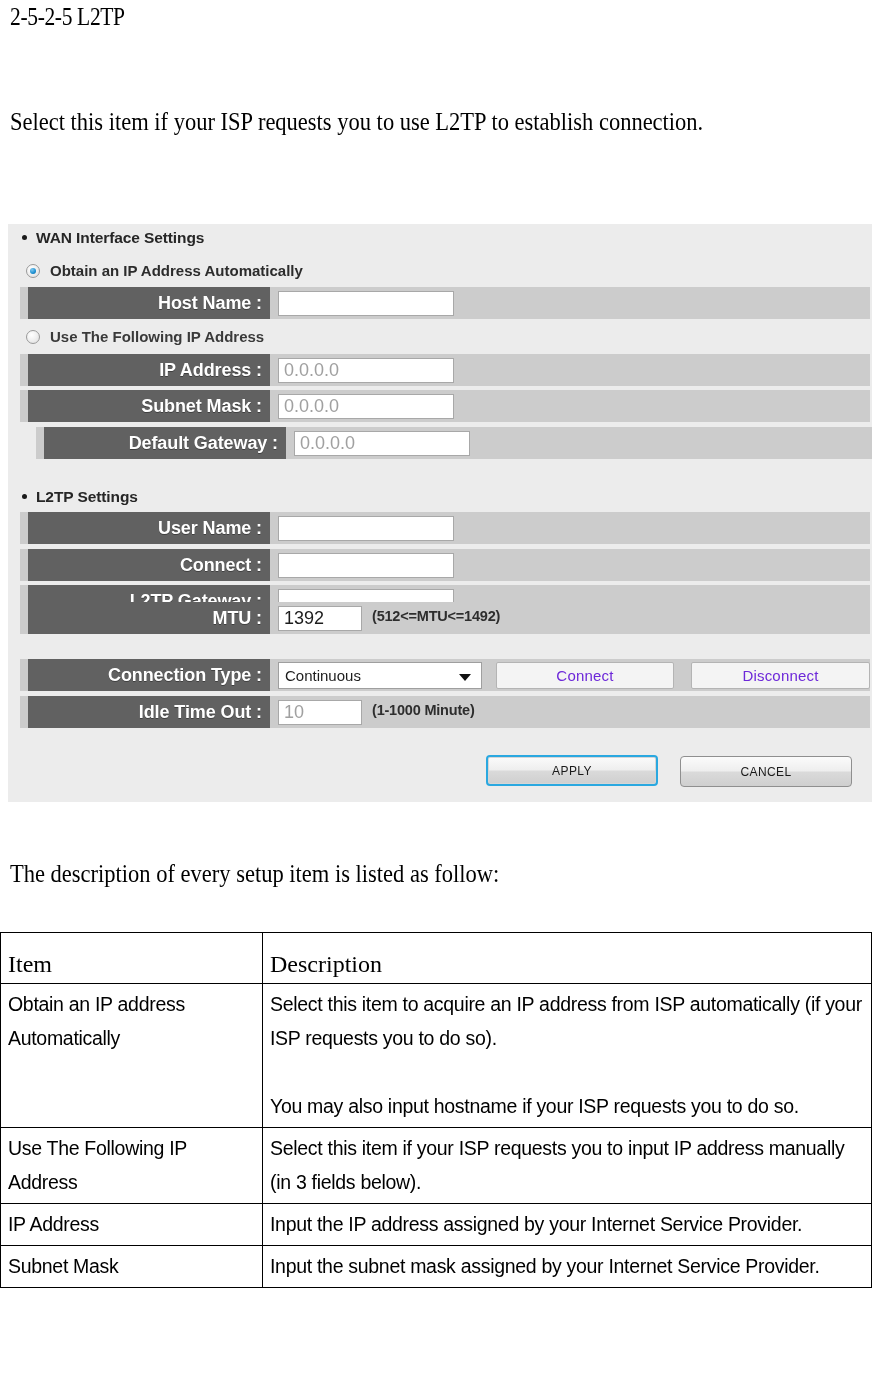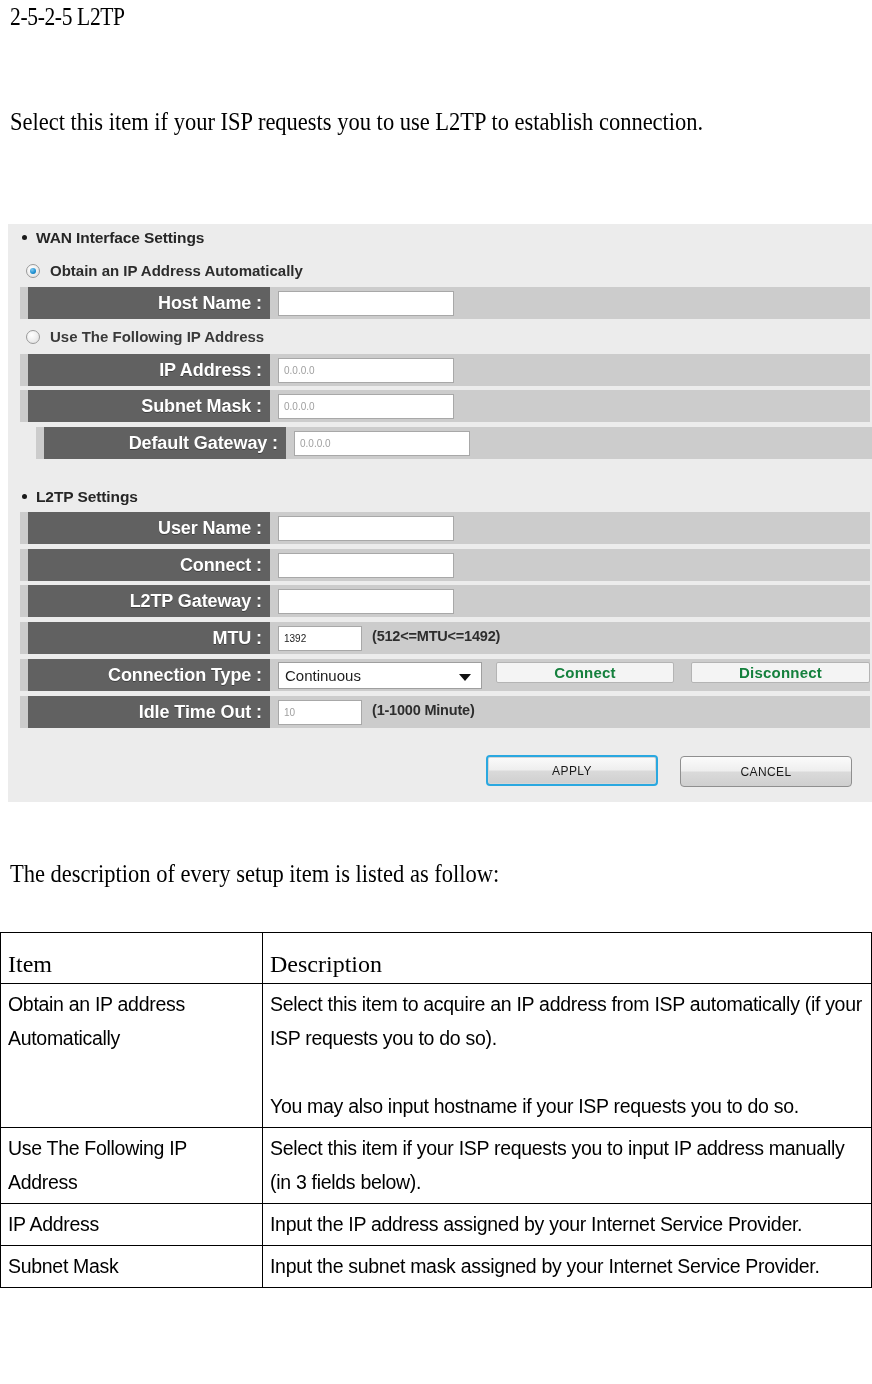--- a/index.html
+++ b/index.html
@@ -130,21 +130,21 @@
   }
   .finput {
     position: absolute;
     top: 4px;
     left: 258px;
     width: 176px;
     height: 25px;
     background: #ffffff;
     border: 1px solid #a8a8a8;
     box-sizing: border-box;
-    font-size: 10px;
+    font-size: 18px;
     color: #1c1c1c;
     display: flex;
     align-items: center;
     padding-left: 5px;
     font-family: "Liberation Sans", sans-serif;
   }
   .finput.placeholder { color: #a0a0a0; }
   .finput.narrow { width: 84px; }
   .hint {
     position: absolute;
@@ -178,32 +178,31 @@
     width: 0; height: 0;
     border-left: 6px solid transparent;
     border-right: 6px solid transparent;
     border-top: 7px solid #111111;
   }
 
   
   .sbtn {
     position: absolute;
     top: 3px;
-    height: 21px;
+    height: 27px;
     background: #f4f4f4;
     border: 1px solid #b4b4b4;
     border-radius: 2px;
     box-sizing: border-box;
-    color: #15803d;
+    color: #6d28d9;
     font-size: 15px;
     display: flex;
     align-items: center;
     justify-content: center;
     letter-spacing: 0.2px;
-    font-weight: bold;
   }
 
   
   .bigbtn {
     position: absolute;
     height: 31px;
     width: 172px;
     border-radius: 4px;
     box-sizing: border-box;
     background: linear-gradient(to bottom, #fbfbfb 0%, #eeeeee 48%, #dadada 52%, #cfcfcf 100%);
@@ -309,21 +308,21 @@
   <div class="frow" style="top:325px;">
     <div class="flabel">Connect :</div>
     <div class="finput"></div>
   </div>
 
   <div class="frow" style="top:361px;">
     <div class="flabel">L2TP Gateway :</div>
     <div class="finput"></div>
   </div>
 
-  <div class="frow" style="top:398px;">
+  <div class="frow" style="top:378px;">
     <div class="flabel">MTU :</div>
     <div class="finput narrow">1392</div>
     <div class="hint" style="left:352px;">(512&lt;=MTU&lt;=1492)</div>
   </div>
 
   <div class="frow" style="top:435px;">
     <div class="flabel">Connection Type :</div>
     <div class="fselect">
       <span>Continuous</span>
       <span class="caret"></span>

